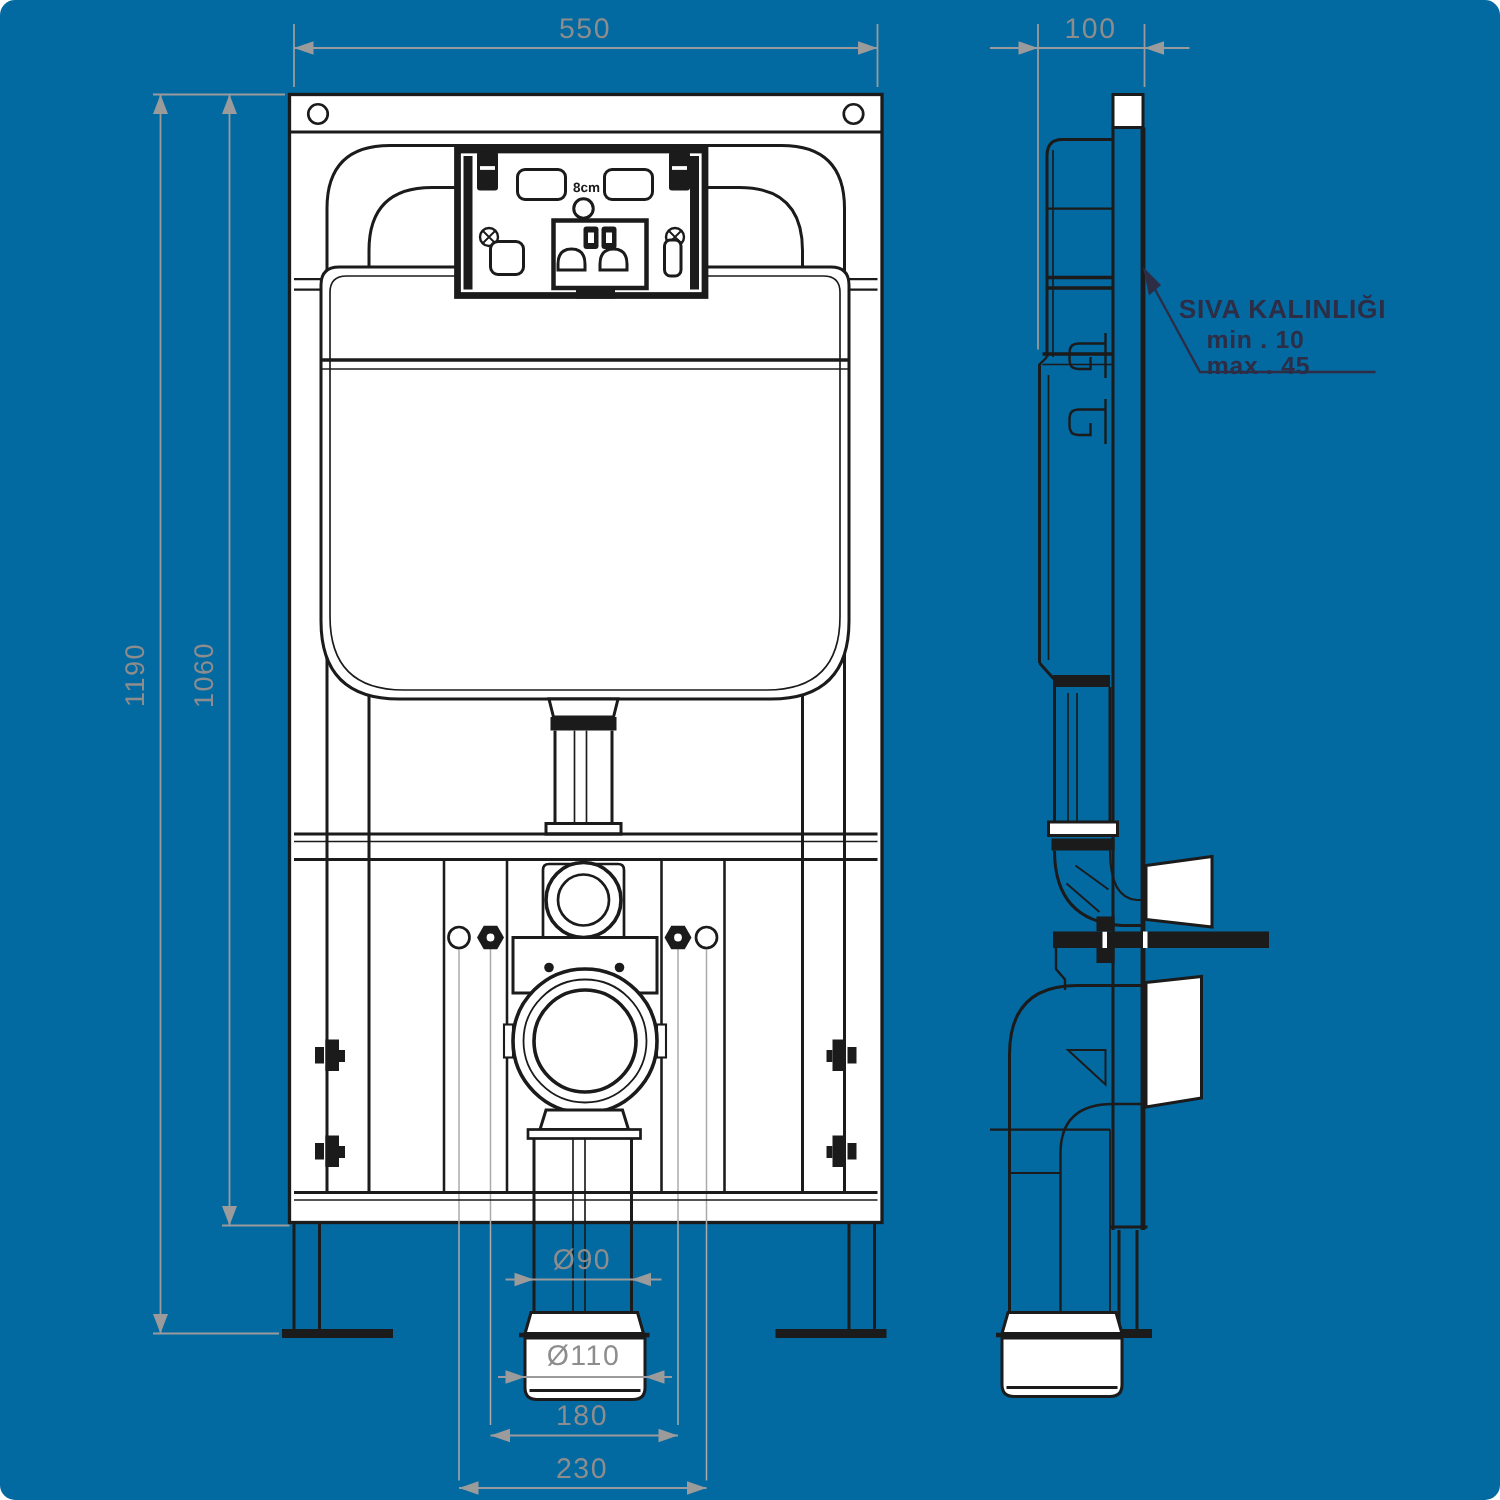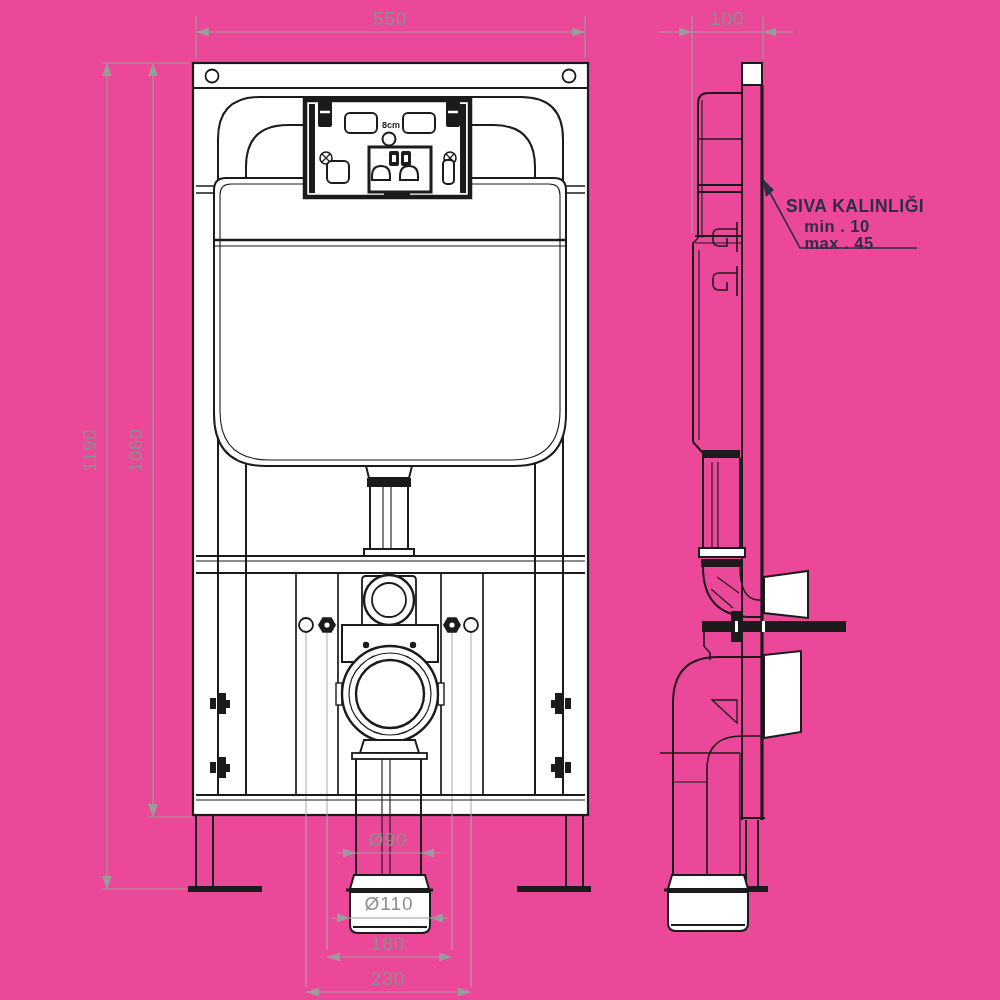--- a/index.html
+++ b/index.html
@@ -1,16 +1,16 @@
 <!DOCTYPE html>
 <html><head>
 <meta charset="utf-8">
 <style>
   html,body{margin:0;padding:0;background:#ffffff;}
-  .sheet{width:1000px;height:1000px;position:relative;background:#ec4899;overflow:hidden;}
+  .sheet{width:1000px;height:1000px;position:relative;background:#0369a1;overflow:hidden;border-radius:10px;}
   svg{display:block;}
   text{font-family:"Liberation Sans","DejaVu Sans",sans-serif;}
   .dimtxt{fill:#8d8d8d;font-size:19px;letter-spacing:1px;}
   .dimtxt-sm{fill:#8d8d8d;font-size:18px;letter-spacing:1px;}
   .notetxt{fill:#2d2d46;font-size:17.5px;font-weight:600;letter-spacing:0.5px;}
   .notetxt2{fill:#2d2d46;font-size:16.5px;font-weight:600;letter-spacing:0.5px;}
   .tinytxt{fill:#1b1b1b;font-size:9px;font-weight:700;}
 </style>
 </head>
 <body>

